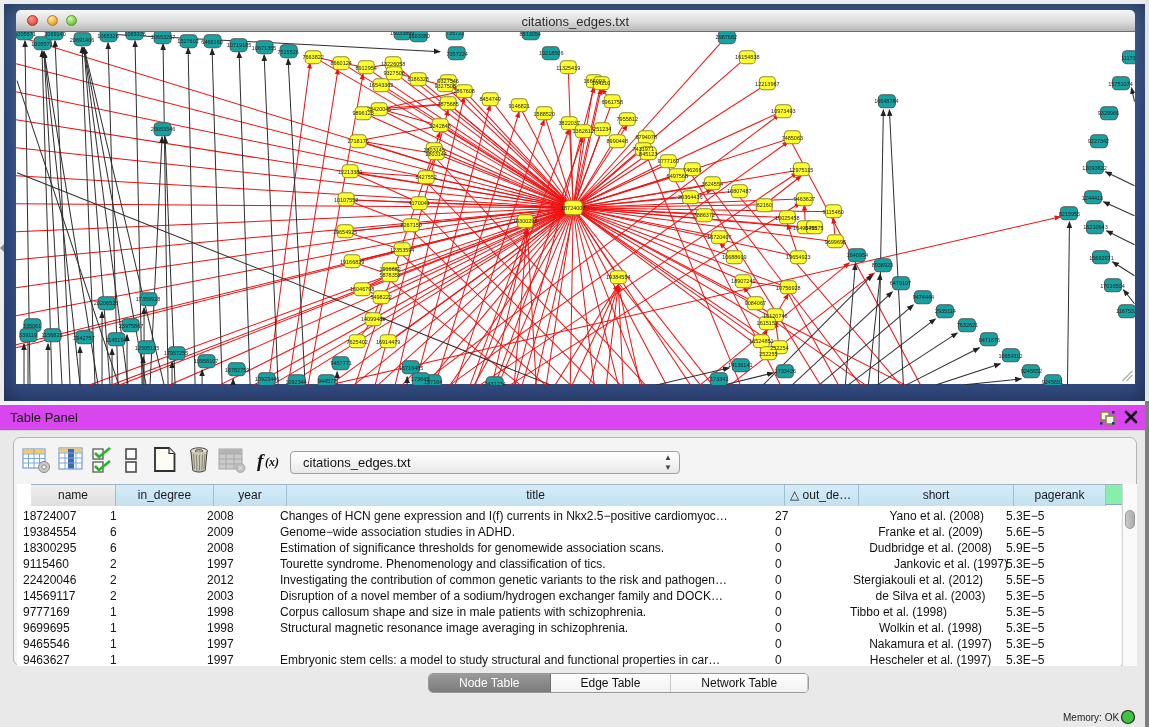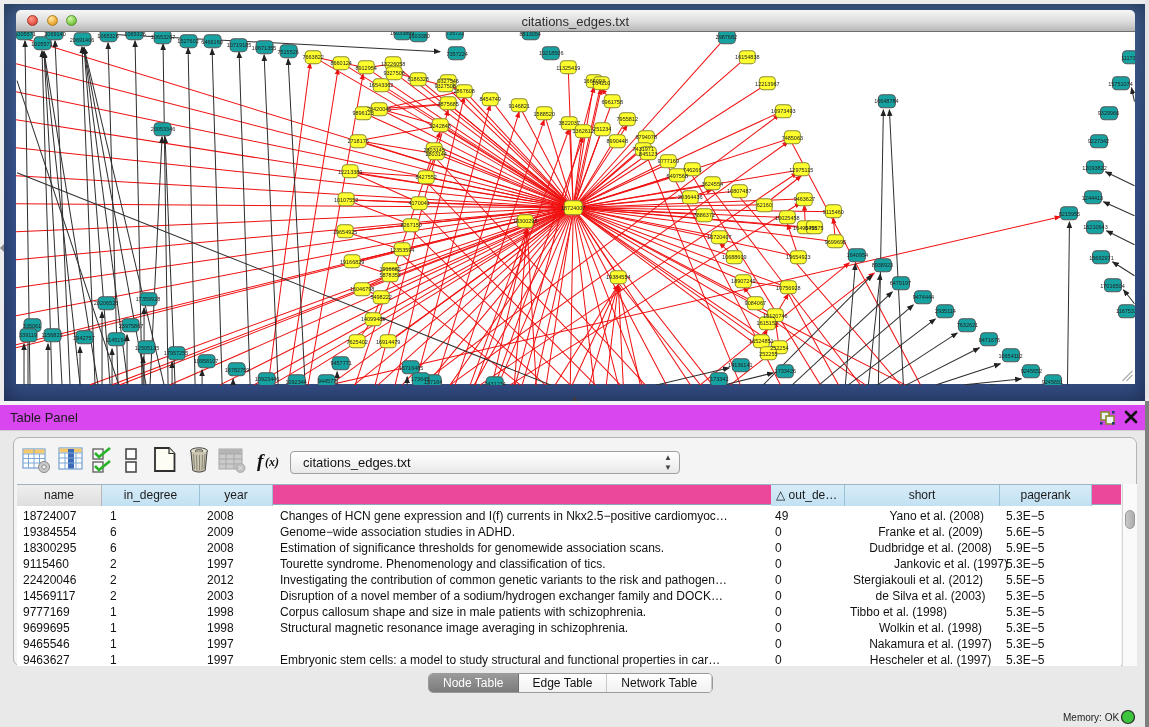--- a/index.html
+++ b/index.html
@@ -18,32 +18,32 @@
 #panel{left:0;top:400.5px;width:1149px;height:326.5px;background:#e9e9e9}
 #pbar{left:0;top:4px;width:1145px;height:26.5px;background:#d946ef;border-bottom:1px solid #cdcdcd}
 #plight{left:0;top:0;width:1145px;height:4px;background:#f3f3f3}
 #pbar .lbl{position:absolute;left:10px;top:5px;font-size:13px;color:#1c1c1c}
 #darkedge{left:1145px;top:0px;width:4px;height:328px;background:#7e7e7e}
 #toolbox{left:13px;top:36.5px;border-radius:7px;width:1124px;height:229px;background:#f4f4f4;border:1px solid #b4b4b4}
 #combo{left:276px;top:13px;width:390px;height:23px;background:linear-gradient(#ffffff,#f2f2f2 60%,#e8e8e8);border:1px solid #9f9f9f;border-radius:4px;font-size:13px;color:#111;line-height:21px;padding-left:12px}
 #combo .arrs{position:absolute;right:7px;top:1px;font-size:8px;color:#444;line-height:10px;text-align:center}
 
 #tbl{left:3px;top:46px;width:1104px;height:182px;background:#fff}
-.thead{position:absolute;left:0;top:0;width:1104px;height:21px;background:#ec4899;border-top:1px solid #9cb4c4;border-bottom:1px solid #8aa8ba}
+.thead{position:absolute;left:14px;top:0;width:1104px;height:21px;background:#86efac;border-top:1px solid #9cb4c4;border-bottom:1px solid #8aa8ba}
 .hc{position:absolute;top:0;height:21px;background:linear-gradient(#d7ecf8,#c2e1f2);border-right:1px solid #9cc0d4;font-size:12px;color:#1a1a1a;text-align:center;line-height:20px}
 .hc.gray{background:linear-gradient(#efefef,#dedede);border-right:1px solid #b5b5b5}
 #tbody{position:absolute;left:0;top:23.5px;width:1104px;height:160px;overflow:hidden}
 .trow{position:absolute;left:0;width:1104px;height:16px;font-size:12px;color:#111}
 .trow span{position:absolute;top:0;white-space:nowrap;line-height:16px}
 
 #vsb{left:1108px;top:46px;width:15px;height:182px;background:#fafafa;border-left:1px solid #d5d5d5}
 #vsb .thumb{position:absolute;left:2px;top:26px;width:10px;height:19px;border-radius:6px;background:linear-gradient(90deg,#c9c9c9,#ababab);border:1px solid #9a9a9a}
 
 #tabs{left:428px;top:272.5px;height:20px;display:flex;border:1px solid #9a9a9a;border-radius:5px;overflow:hidden;background:#fff}
-#tabs .tab{font-size:12px;color:#111;padding:0 14px;line-height:19px;background:linear-gradient(#ffffff,#f1f1f1);border-right:1px solid #c9c9c9}
+#tabs .tab{font-size:12px;color:#111;padding:0 30px;line-height:19px;background:linear-gradient(#ffffff,#f1f1f1);border-right:1px solid #c9c9c9}
 #tabs .tab.sel{background:linear-gradient(#9a9a9a,#7b7b7b);color:#fff;border-right:1px solid #6f6f6f}
 </style></head><body>
 <div id="app">
 <div class="abs" id="frame"></div>
 <div class="abs" id="titlebar">
   <span class="tl" style="left:10.5px;background:radial-gradient(circle at 35% 30%,#ff9a8a,#ec5f50 55%,#b93a2c);border:1px solid #a83527"></span>
   <span class="tl" style="left:30.5px;background:radial-gradient(circle at 35% 30%,#ffe9a8,#f0b03f 55%,#c68a28);border:1px solid #ad7f20"></span>
   <span class="tl" style="left:50px;background:radial-gradient(circle at 35% 30%,#d2f8b0,#88d14e 55%,#5fa331);border:1px solid #57982e"></span>
   <div id="title">citations_edges.txt</div>
 </div>
@@ -700,31 +700,32 @@
 
       <text x="238" y="24" font-family="Liberation Serif,serif" font-style="italic" font-weight="bold" font-size="19" fill="#111">f</text>
           <text x="246" y="23" font-family="Liberation Serif,serif" font-style="italic" font-weight="bold" font-size="12" fill="#111">(x)</text>
     </svg>
     <div class="abs" id="combo">citations_edges.txt<span class="arrs">▲<br>▼</span></div>
     <div class="abs" id="tbl">
           <div class="thead">
             <div class="hc gray" style="left:0px;width:85px;">name</div>
             <div class="hc" style="left:85px;width:98px;">in_degree</div>
             <div class="hc" style="left:183px;width:73px;">year</div>
+            <div class="hc" style="left:256px;width:498px;">title</div>
             <div class="hc" style="left:754px;width:74px;text-align:left;padding-left:5px">△ out_de…</div>
             <div class="hc" style="left:828px;width:155px;">short</div>
             <div class="hc" style="left:983px;width:92px;">pagerank</div>
           </div>
           <div id="tbody">
             <div class="trow" style="top:0px">
               <span style="left:6px">18724007</span>
               <span style="left:93px">1</span>
               <span style="left:190px">2008</span>
               <span style="left:263px">Changes of HCN gene expression and I(f) currents in Nkx2.5−positive cardiomyoc…</span>
-              <span style="left:758px">49</span>
+              <span style="left:758px">27</span>
               <span style="left:812px;width:155px;text-align:right">Yano et al. (2008)</span>
               <span style="left:989px">5.3E−5</span>
             </div>
             <div class="trow" style="top:16px">
               <span style="left:6px">19384554</span>
               <span style="left:93px">6</span>
               <span style="left:190px">2009</span>
               <span style="left:263px">Genome−wide association studies in ADHD.</span>
               <span style="left:758px">0</span>
               <span style="left:836px;width:155px;text-align:center">Franke et al. (2009)</span>

